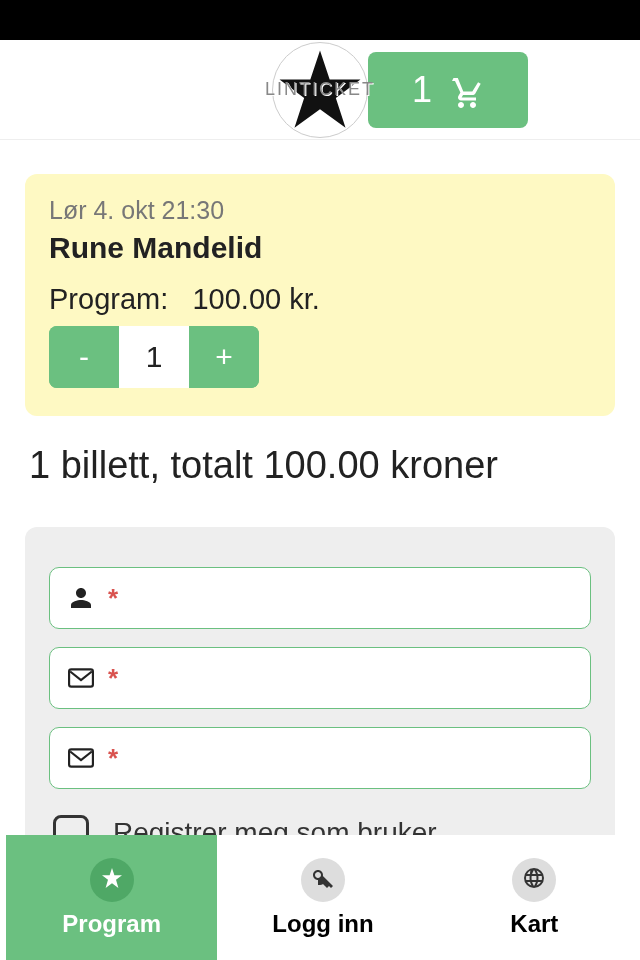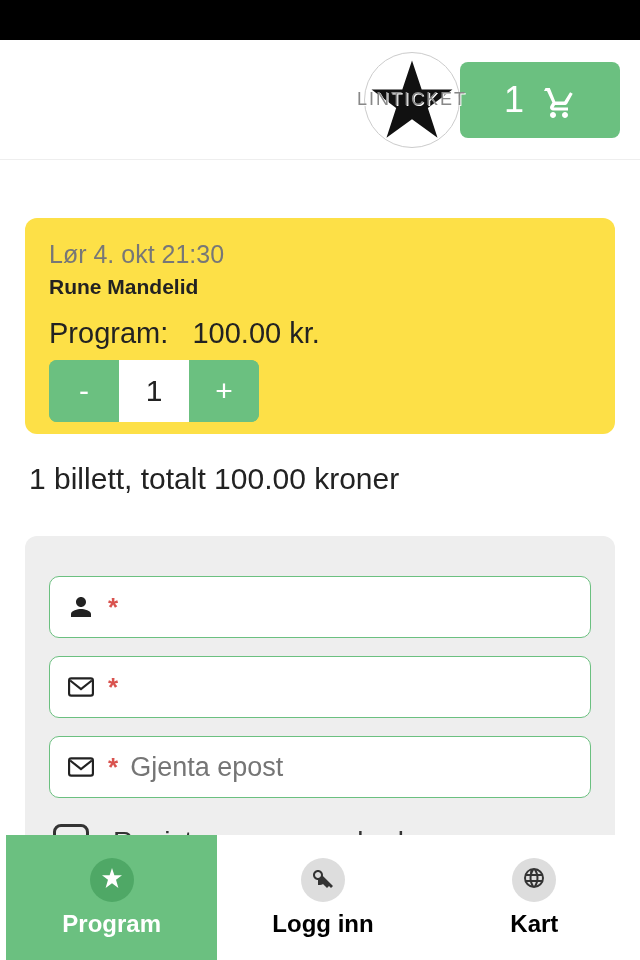--- a/index.html
+++ b/index.html
@@ -11,24 +11,24 @@
       position: relative;
       overflow: hidden;
     }
     .status-bar {
       height: 40px;
       background: #000;
     }
     .header {
       display: flex;
       align-items: center;
-      justify-content: flex-end;
+      justify-content: center;
       padding: 10px 20px;
       border-bottom: 1px solid #eee;
-      height: 120px;
+      height: 100px;
     }
     .header-spacer { width: 160px; }
     .logo-wrap {
       display: flex;
       flex-direction: column;
       align-items: center;
     }
     .logo-circle {
       width: 96px;
       height: 96px;
@@ -59,27 +59,27 @@
       height: 76px;
       display: flex;
       align-items: center;
       justify-content: center;
       font-size: 36px;
       font-weight: 500;
       gap: 12px;
     }
     .content { padding: 0 25px; }
     .panel {
-      background: #fde047;
+      background: #fef9c3;
       border-radius: 12px;
-      padding: 22px 24px 12px 24px;
-      margin-top: 58px;
+      padding: 22px 24px 28px 24px;
+      margin-top: 34px;
     }
     .event-date { color: #777; font-size: 25px; margin-bottom: 6px; }
-    .event-title { font-size: 21px; font-weight: 700; color: #222; margin-bottom: 18px; }
+    .event-title { font-size: 30px; font-weight: 700; color: #222; margin-bottom: 18px; }
     .price-row { font-size: 29px; color: #222; margin-bottom: 10px; }
     .stepper {
       display: flex;
       align-items: stretch;
       width: 210px;
       height: 62px;
       border-radius: 8px;
       overflow: hidden;
       background: #6BC080;
     }
@@ -95,21 +95,21 @@
     }
     .step-val {
       flex: 0 0 70px;
       background: #fff;
       display: flex;
       align-items: center;
       justify-content: center;
       font-size: 30px;
       color: #222;
     }
-    .summary { font-size: 30px; color: #222; margin: 28px 4px 0 4px; }
+    .summary { font-size: 38px; color: #222; margin: 28px 4px 0 4px; }
     .form-panel {
       background: #eee;
       border-radius: 12px;
       padding: 40px 24px 24px 24px;
       margin-top: 40px;
     }
     .field {
       background: #fff;
       border: 1px solid #6BC080;
       border-radius: 10px;
@@ -230,21 +230,20 @@
       <span class="req">*</span>
     </div>
     <div class="field">
       <span class="field-icon">
         <svg width="26" height="20" viewBox="0 0 24 18" fill="none" stroke="#222" stroke-width="2">
             <rect x="1" y="1" width="22" height="16" rx="2"></rect>
             <path d="M2 3l10 8 10-8"></path>
           </svg>
       </span>
       <span class="req">*</span>
-      <input placeholder="Gjenta epost" style="">
     </div>
     <div class="checkbox-row">
       <div class="checkbox"></div>
       <span class="checkbox-label">Registrer meg som bruker</span>
     </div>
   </div>
 </div>
 
 <div class="bottom-nav">
   <div class="nav-item active">

